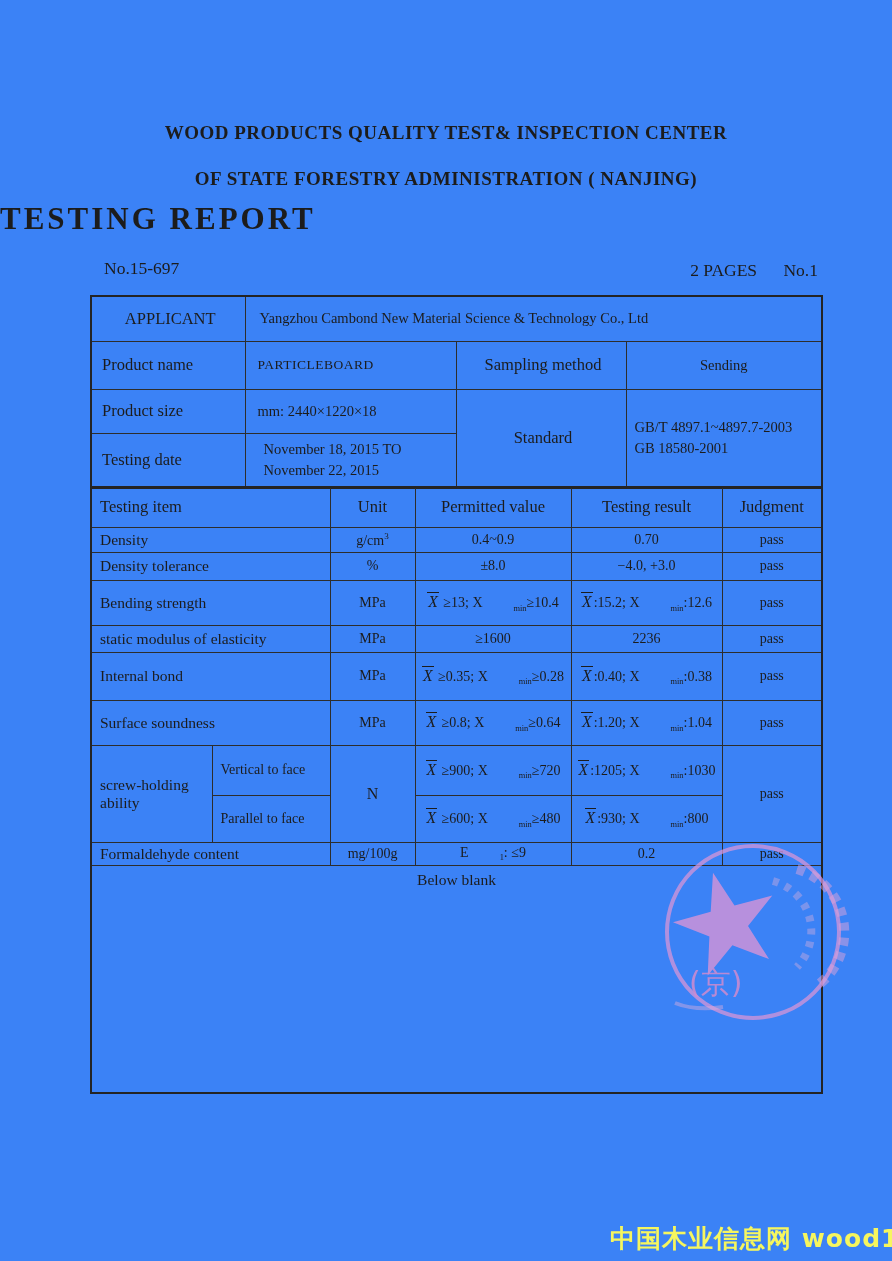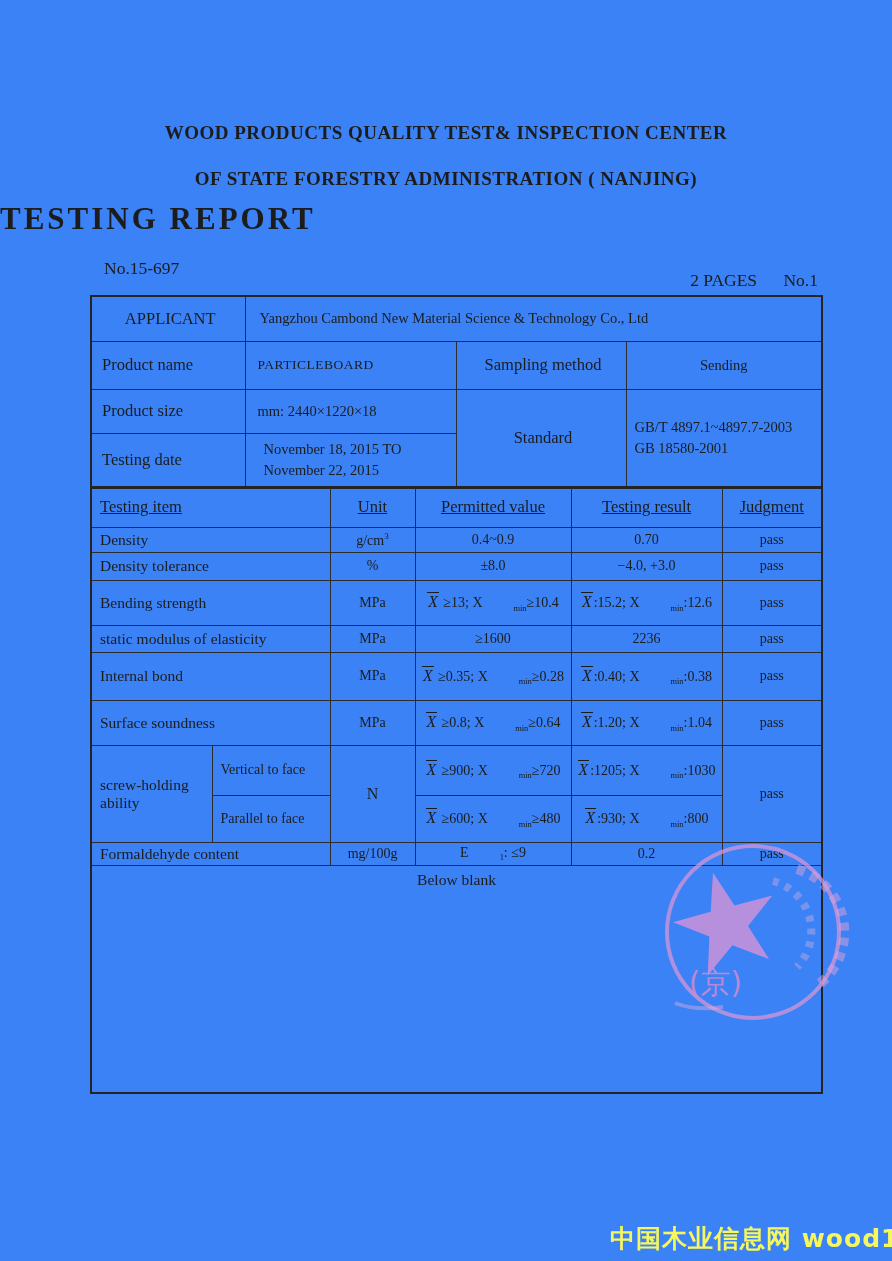--- a/index.html
+++ b/index.html
@@ -8,35 +8,35 @@
     background:#3b82f6;color:#1c1c1c;
     font-family:"Liberation Serif","DejaVu Serif",serif;
   }
   .scan-edge{position:absolute;top:0;left:0;right:0;height:3px;background:#ececе7;opacity:.7;}
   .org-line{position:absolute;left:0;width:100%;text-align:center;font-weight:bold;font-size:19px;letter-spacing:.5px;}
   .org1{top:122px;}
   .org2{top:168px;}
   .report-title{position:absolute;top:201px;left:0;width:100%;text-align:left;font-weight:bold;font-size:31px;letter-spacing:3px;}
   .meta-row{position:absolute;top:258px;left:104px;right:74px;height:26px;font-size:17.5px;}
   .report-no{position:absolute;left:0;top:0;}
-  .meta-right{position:absolute;right:0;top:12px;}
+  .meta-right{position:absolute;right:0;top:2px;}
   .pages-label{margin-right:22px;}
 
   table.doc{border-collapse:collapse;position:absolute;left:90px;table-layout:fixed;}
   table.doc td{border:1.5px solid #2d2d2d;padding:0 6px;vertical-align:middle;overflow:hidden;}
   table.t1{top:295px;width:731px;border:2px solid #242424;}
   table.t2{top:486px;width:731px;border:2px solid #242424;}
 
   .lbl{font-size:16.5px;padding-left:10px !important;}
   .ctr{text-align:center;}
   .val{font-size:14.5px;}
   .caps{font-size:13.5px;letter-spacing:.5px;}
   .two-line div{line-height:1.45;}
   .item{font-size:15.5px;padding-left:8px !important;}
-  .hdr{font-size:16.5px;text-decoration:underline;}
+  .hdr{font-size:16.5px;}
   .formula{font-size:14px;white-space:nowrap;}
   sub{font-size:.6em;margin-left:31px;}
   sup{font-size:.65em;}
   .xbar{display:inline-block;line-height:1.05;padding:1px 1px 0 1px;border-top:1.6px solid #1c1c1c;font-style:italic;font-size:1.12em;margin-right:1px;}
   .below-blank-cell{vertical-align:top !important;text-align:center;font-size:15.5px;padding-top:5px !important;}
 
   .seal{position:absolute;left:645px;top:835px;width:212px;height:202px;pointer-events:none;}
   .watermark{
     position:absolute;left:610px;top:1222px;white-space:nowrap;
     font-family:"DejaVu Sans","Liberation Sans",sans-serif;

